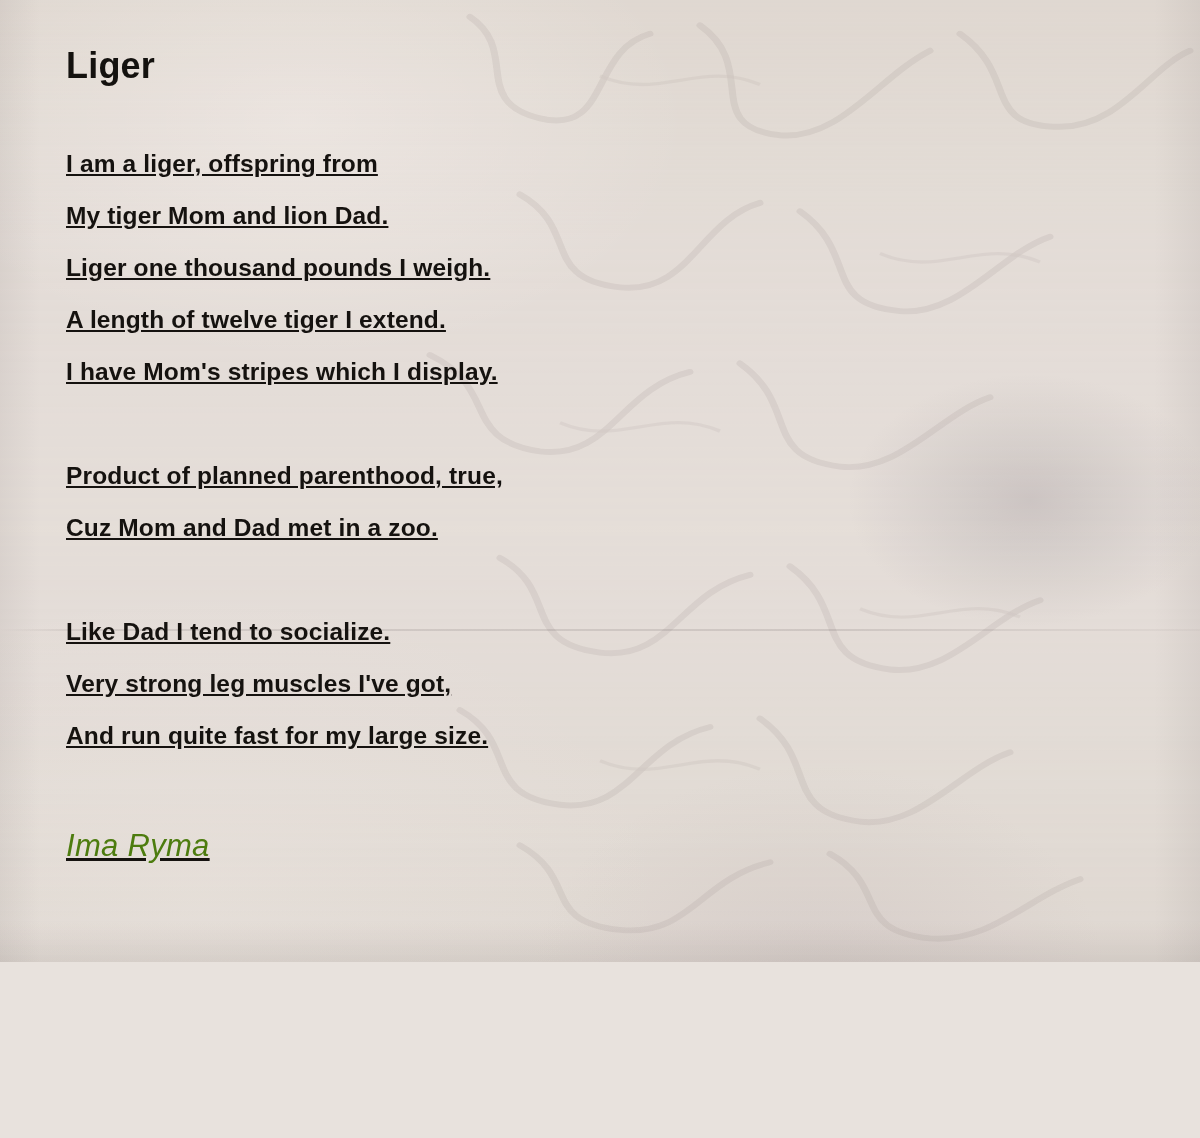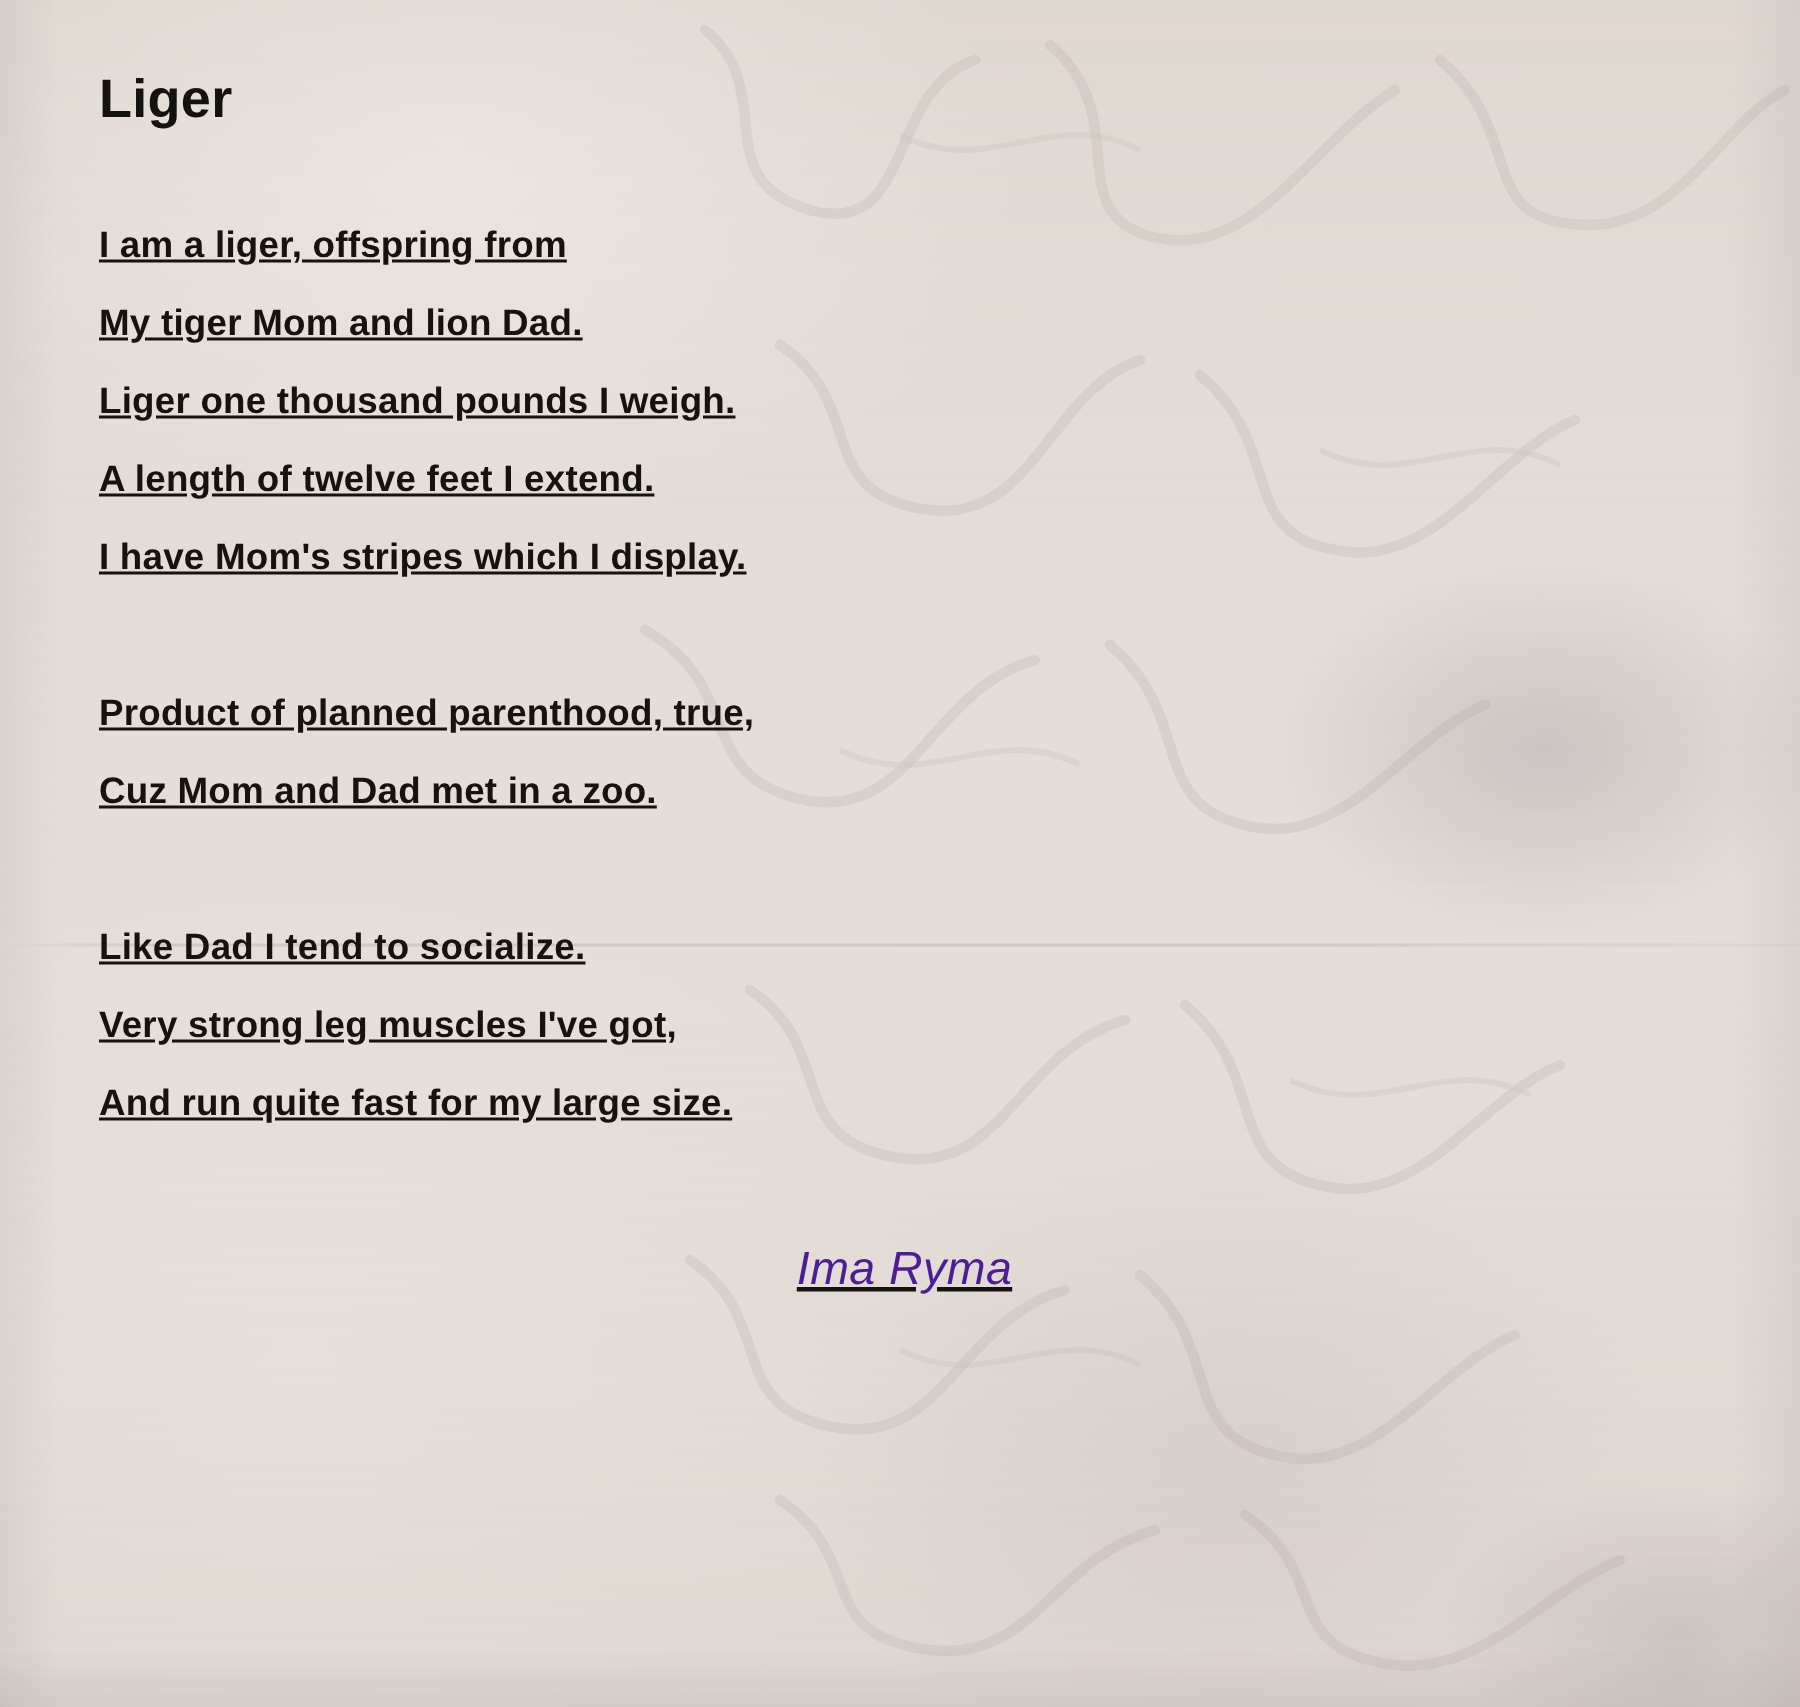--- a/index.html
+++ b/index.html
@@ -11,21 +11,21 @@
     height: 1138px;
     overflow: hidden;
     font-family: "Liberation Sans", sans-serif;
     background: #e8e2dd;
   }
 
   
   .page {
     position: relative;
     width: 1200px;
-    height: 1138px;
+    height: 962px;
     box-sizing: border-box;
     background-color: #e9e3de;
     overflow: hidden;
   }
 
   
   .texture {
     position: absolute;
     inset: 0;
     pointer-events: none;
@@ -93,23 +93,22 @@
     text-decoration: underline;
   }
   .stanza { margin: 0 0 52px 0; }
   .stanza:last-of-type { margin-bottom: 0; }
   .line { white-space: pre; }
   .author {
     margin-top: 58px;
     font-size: 31px;
     font-style: italic;
     font-weight: normal;
-    color: #4c1d95;
+    color: #4d7c0f;
     letter-spacing: .3px;
-    text-align: center;
   }
 </style>
 </head>
 <body>
 
 <div class="page">
 
   <div class="texture tex-a"></div>
   <div class="texture tex-b"></div>
 
@@ -145,21 +144,21 @@
 
   <div class="content">
     <h1 class="poem-title">Liger</h1>
 
     <div class="poem-body">
 
       <div class="stanza">
         <div class="line">I am a liger, offspring from</div>
         <div class="line">My tiger Mom and lion Dad.</div>
         <div class="line">Liger one thousand pounds I weigh.</div>
-        <div class="line">A length of twelve feet I extend.</div>
+        <div class="line">A length of twelve tiger I extend.</div>
         <div class="line">I have Mom's stripes which I display.</div>
       </div>
 
       <div class="stanza">
         <div class="line">Product of planned parenthood, true,</div>
         <div class="line">Cuz Mom and Dad met in a zoo.</div>
       </div>
 
       <div class="stanza">
         <div class="line">Like Dad I tend to socialize.</div>

